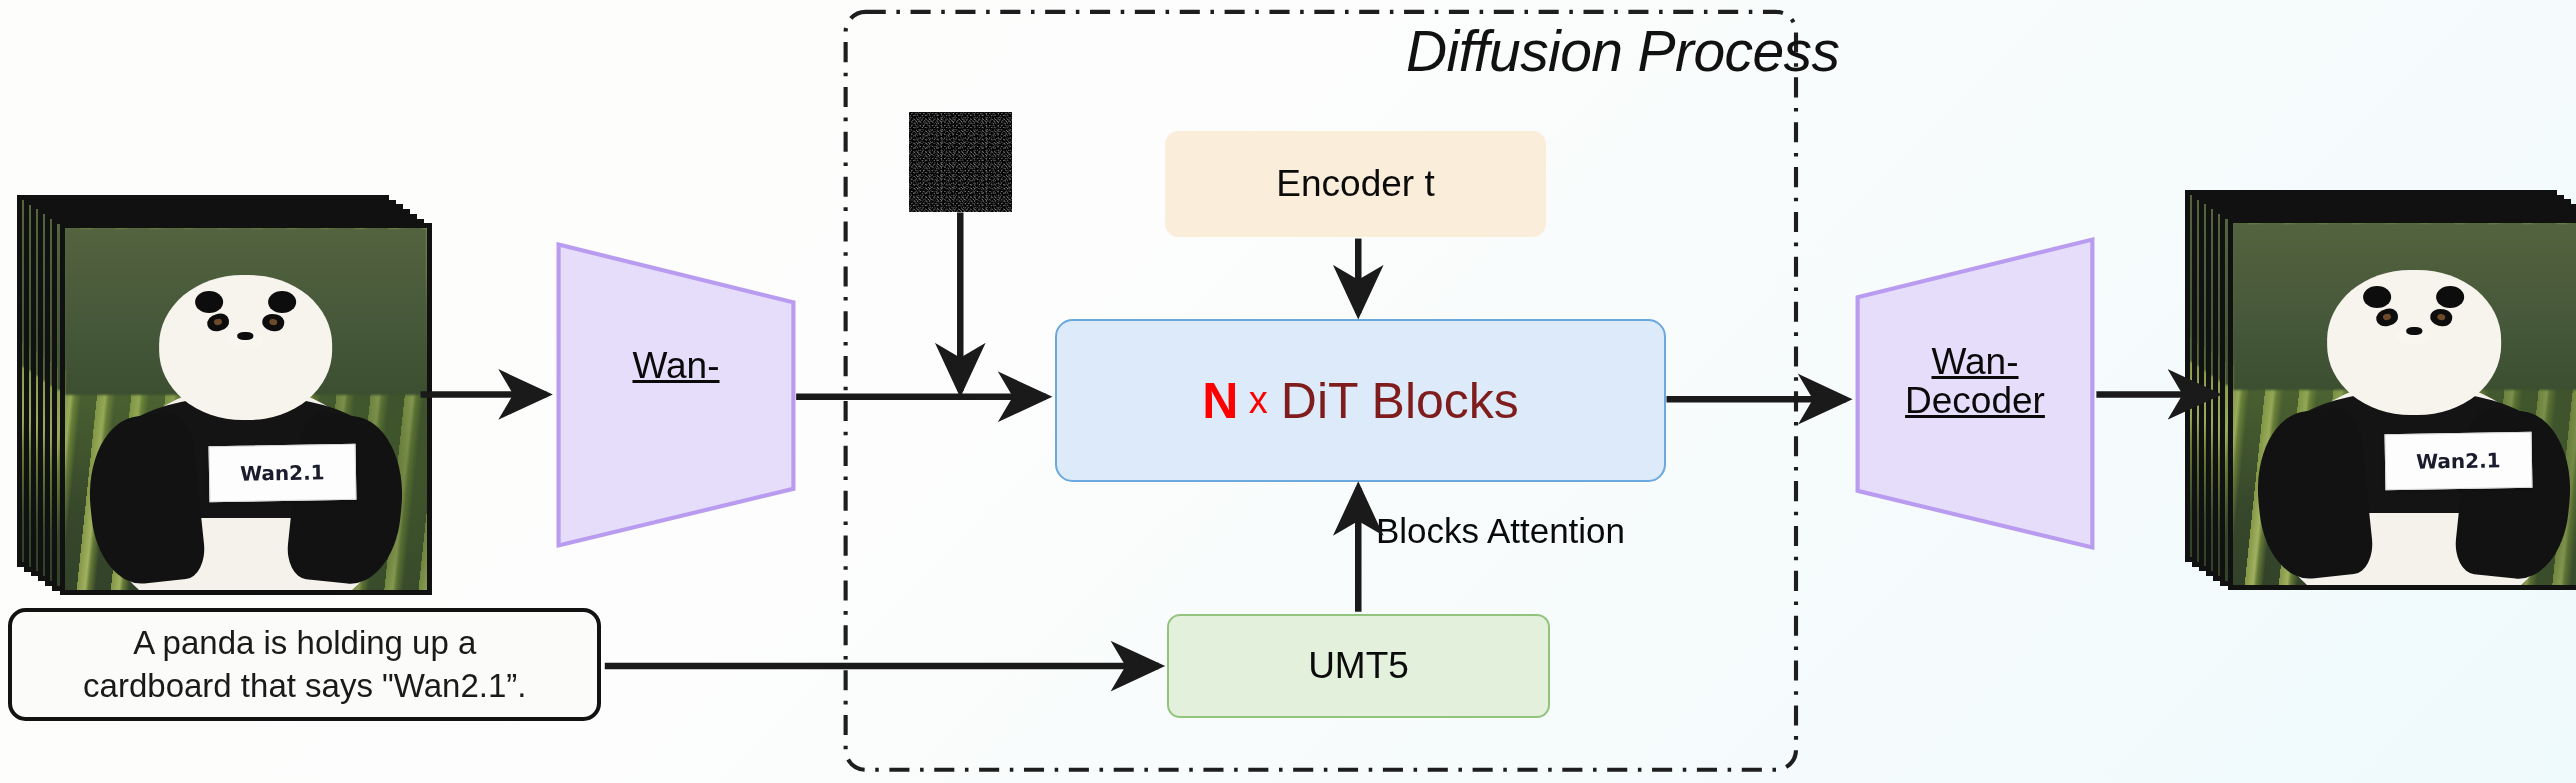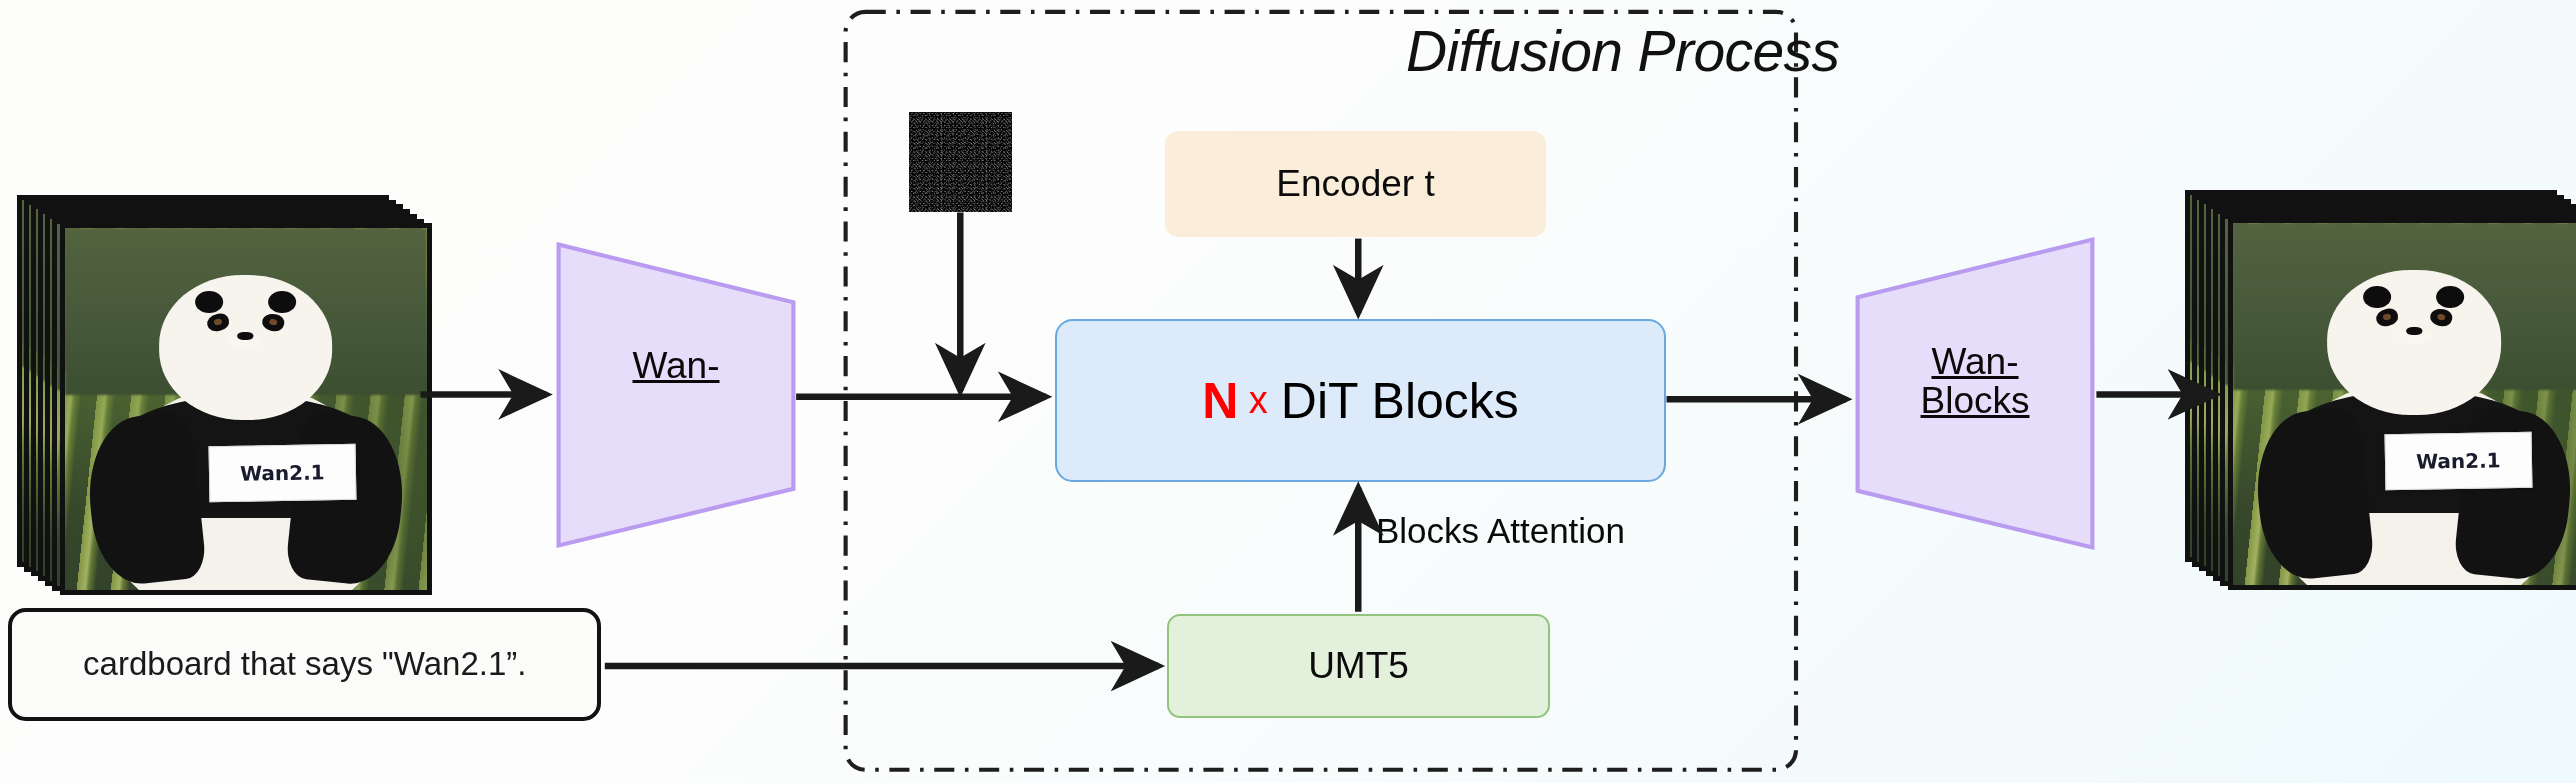--- a/index.html
+++ b/index.html
@@ -94,21 +94,21 @@
   
   .rbox{
     position:absolute;box-sizing:border-box;
     display:flex;align-items:center;justify-content:center;
     border-radius:13px;text-align:center;
   }
   .box-timestep{background:#faeeda;border:1.2px solid #faeeda;font-size:37px;color:#0b0b0b;}
   .box-dit{background:#dceafa;border:2.4px solid #6aa8dd;border-radius:17.7px;font-size:50px;}
   .box-dit .n{color:#ff0000;font-weight:700;}
   .box-dit .x{color:#ff0000;font-size:38px;font-weight:400;}
-  .box-dit .rest{color:#000000;}
+  .box-dit .rest{color:#7f1d1d;}
   .box-umt5{background:#e3f0dc;border:2.4px solid #93c47d;font-size:37px;color:#0b0b0b;}
   .box-prompt{
     background:#fbfbfa;border:4.1px solid #121212;border-radius:17.7px;
     font-size:33px;color:#1a1a1a;line-height:1.28;padding:0 20px;
   }
 
   
   .noise{
     position:absolute;left:909px;top:112px;width:103px;height:100px;
     background-color:#8a8a8a;
@@ -233,21 +233,21 @@
   </div>
 
   <div class="cross-attn-label">Blocks Attention</div>
 
   <div class="trap" style="left:1854px;top:236px;width:242px;height:315px;">
     <svg width="242" height="315" viewBox="0 0 410 534">
       <polygon points="6,104 404,6 404,528 6,432" fill="#e6ddfb" stroke="#b99bf0" stroke-width="7"></polygon>
     </svg>
     <div class="trap-label" style="top:106px;">
       <div>Wan-</div>
-      <div>Blocks</div>
+      <div>Decoder</div>
     </div>
   </div>
 
   <div class="stack" style="left:2185px;top:190px;width:413px;height:402px;">
     <div class="frame" style="left:0px;top:0px;">
       <div class="scene">
           <div class="bamboo"></div>
           <div class="blurbg"></div>
         </div>
     </div>
@@ -302,20 +302,21 @@
           <div class="nose"></div>
         </div>
         <div class="sign" style="left:42%;top:58%;width:40%;height:15%;">
           <span style="font-size:20px;">Wan2.1</span>
         </div>
       </div>
     </div>
   </div>
 
   <div class="rbox box-prompt" style="left:8.3px;top:608px;width:593px;height:113px;flex-direction:column;">
+    <div>A panda is holding up a</div>
     <div>cardboard that says "Wan2.1”.</div>
   </div>
 
   <svg class="wires" viewBox="0 0 4362 1326">
     <defs>
       <marker id="ah" markerWidth="9" markerHeight="9" refX="7.4" refY="4.5" orient="auto" markerUnits="strokeWidth">
         <path d="M0,0.6 L8.4,4.5 L0,8.4 L2.3,4.5 Z" fill="#1a1a1a"></path>
       </marker>
     </defs>
     <g stroke="#1a1a1a" stroke-width="11" fill="none">

